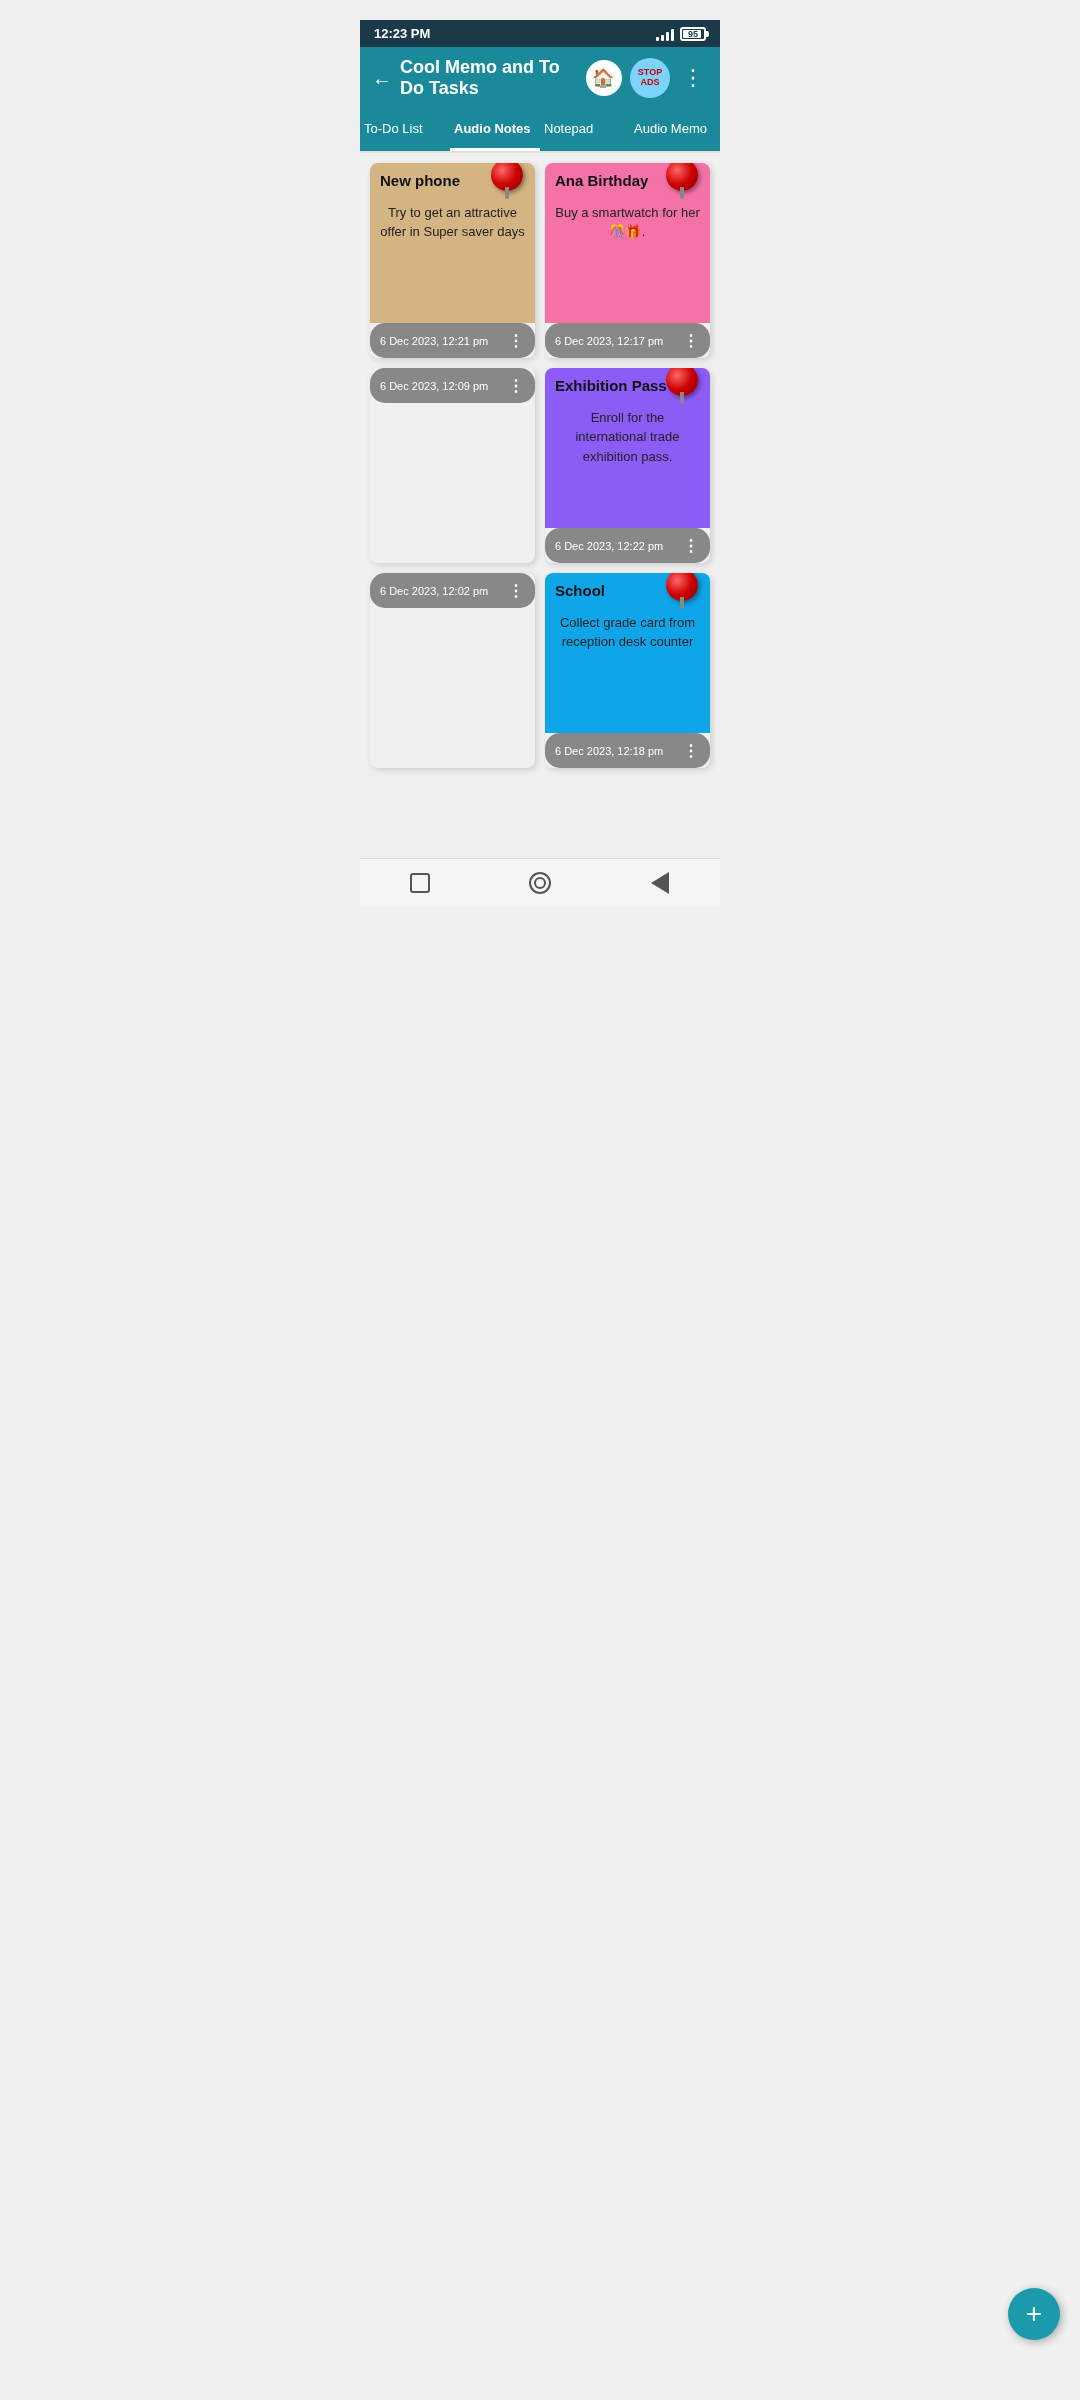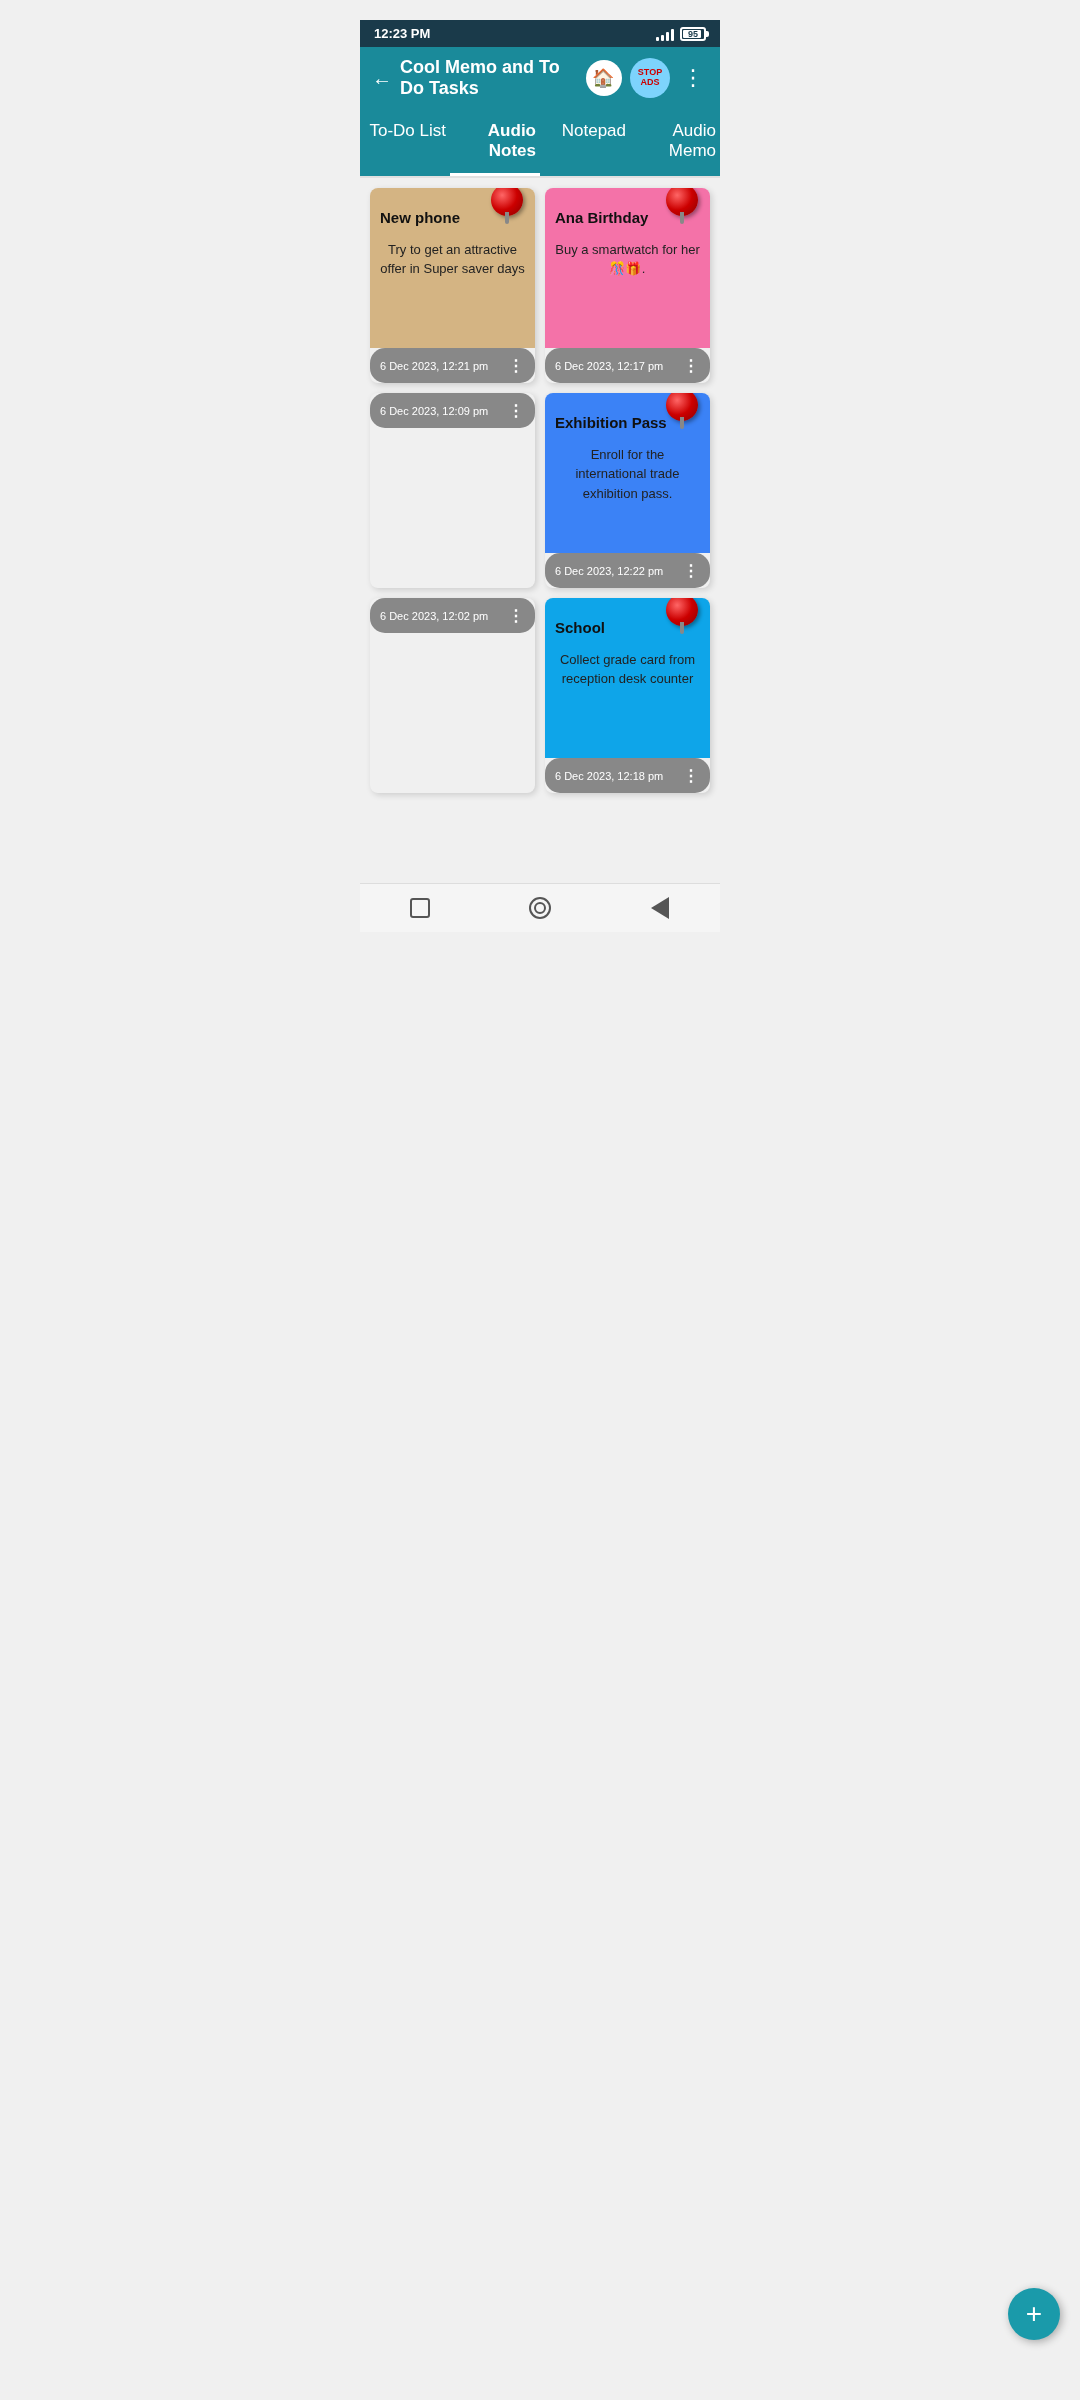--- a/index.html
+++ b/index.html
@@ -141,23 +141,23 @@
 
     
     .tab-bar {
       background: #1a8a9a;
       display: flex;
       border-bottom: 2px solid #e0e0e0;
     }
     .tab {
       flex: 1;
       padding: 12px 4px;
-      text-align: right;
-      color: white;
-      font-size: 17px;
+      text-align: left;
+      color: white;
+      font-size: 13px;
       cursor: pointer;
       border-bottom: 3px solid transparent;
     }
     .tab.active {
       border-bottom: 3px solid white;
       font-weight: bold;
     }
 
     
     .notes-grid {
@@ -172,21 +172,21 @@
     .note-card {
       border-radius: 8px;
       overflow: hidden;
       display: flex;
       flex-direction: column;
       box-shadow: 2px 2px 6px rgba(0,0,0,0.15);
       position: relative;
     }
     .note-body {
       flex: 1;
-      padding: 20px 10px 16px 10px;
+      padding: 8px 10px 16px 10px;
       position: relative;
       min-height: 160px;
     }
     .note-title {
       font-size: 15px;
       font-weight: bold;
       color: #111;
       margin-bottom: 12px;
       line-height: 1.3;
     }
@@ -241,21 +241,21 @@
       width: 4px;
       height: 12px;
       background: #888;
       border-radius: 0 0 2px 2px;
     }
 
     
     .note-tan { background: #d4b483; }
     .note-pink { background: #f472a8; }
     .note-lightblue { background: #a8d4d8; }
-    .note-yellow { background: #3b82f6; }
+    .note-yellow { background: #8b5cf6; }
     .note-cyan { background: #40d4e8; }
     .note-gray { background: #0ea5e9; }
 
     
     .fab {
       position: fixed;
       bottom: 60px;
       right: 20px;
       width: 52px;
       height: 52px;

